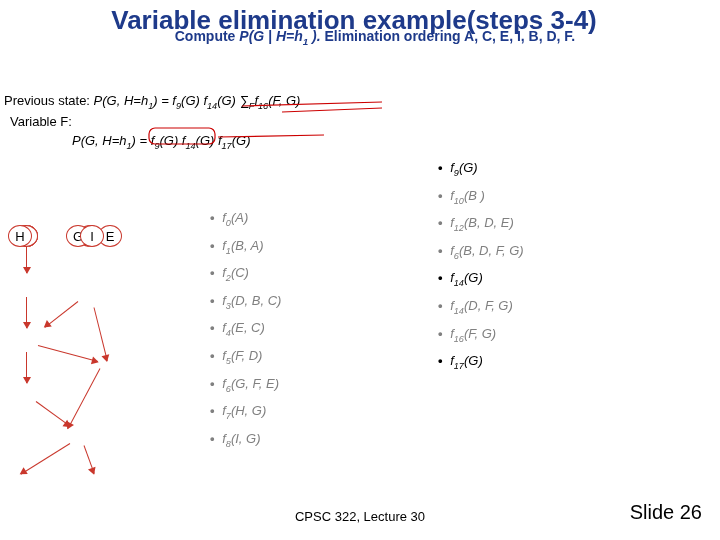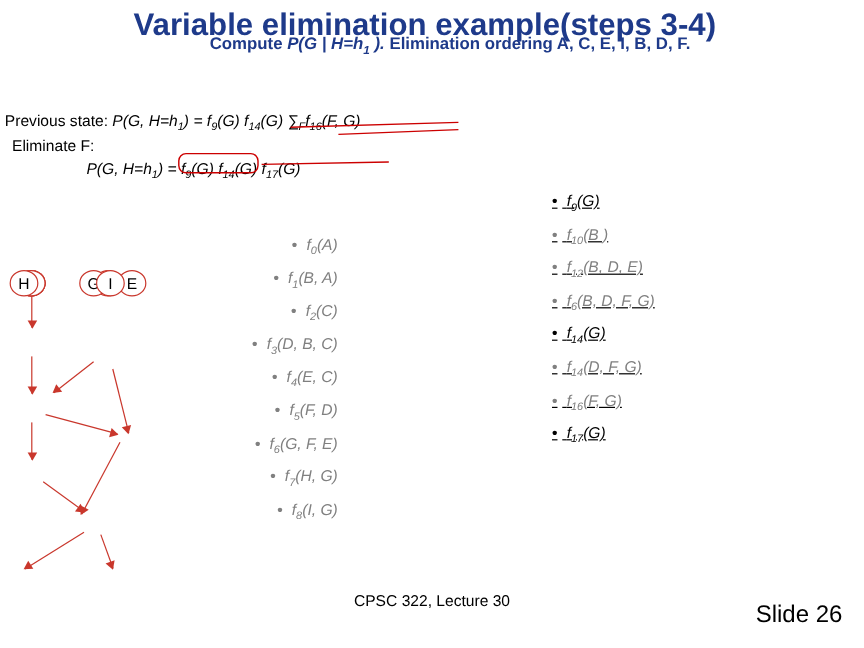--- a/index.html
+++ b/index.html
@@ -80,35 +80,35 @@
   .diag::after {
     right: -1px; top: -3px;
     border-top: 4px solid transparent;
     border-bottom: 4px solid transparent;
     border-left: 7px solid #c9372c;
   }
   .col-left, .col-right {
     position: absolute;
     font-size: 13px;
   }
-  .col-left { left: 210px; top: 186px; text-align: right; }
-  .col-right { left: 460px; top: 150px; text-decoration: underline; }
+  .col-left { left: 210px; top: 200px; }
+  .col-right { left: 438px; top: 150px; }
   .frow {
     margin: 10px 0;
     white-space: nowrap;
   }
   .frow .dot { font-weight: bold; margin-right: 4px; }
   .frow .ital { font-style: italic; }
   .grey { color: #808080; }
   .active { color: #000; }
   .footer-center {
     position: absolute;
     left: 50%;
     transform: translateX(-50%);
-    bottom: 32px;
+    bottom: 16px;
     font-size: 13px;
     text-align: right;
   }
   .footer-right {
     position: absolute;
     right: 18px;
     bottom: 16px;
     font-size: 20px;
   }
   .scribble {
@@ -126,21 +126,21 @@
 
 <div class="title">Variable elimination example(steps 3-4)</div>
 <div class="subtitle">
   <span>Compute </span><span class="ital">P(G | H=h</span><span class="ital subscript">1</span><span class="ital"> ). </span><span>Elimination ordering A, C, E, I, B, D, F.</span>
 </div>
 
 <div class="elim-box">
   <div>
     <span>Previous state: </span><span class="ital">P(G, H=h</span><span class="ital subscript">1</span><span class="ital">) = f</span><span class="ital subscript">9</span><span class="ital">(G) f</span><span class="ital subscript">14</span><span class="ital">(G) ∑</span><span class="ital subscript">F</span><span class="ital">f</span><span class="ital subscript">16</span><span class="ital">(F, G)</span>
   </div>
-  <div style="margin-left:6px">Eliminate F:</div>
+  <div style="margin-left:6px">Variable F:</div>
   <div style="margin-left:68px">
     <span class="ital">P(G, H=h</span><span class="ital subscript">1</span><span class="ital">) = f</span><span class="ital subscript">9</span><span class="ital">(G) f</span><span class="ital subscript">14</span><span class="ital">(G) f</span><span class="ital subscript">17</span><span class="ital">(G)</span>
   </div>
 </div>
 
 <svg class="scribble" style="left:242px;top:98px" width="148" height="18">
   <line x1="0" y1="8" x2="140" y2="4"></line>
   <line x1="40" y1="14" x2="140" y2="10"></line>
 </svg>
 <svg class="scribble" style="left:148px;top:127px" width="180" height="22">

